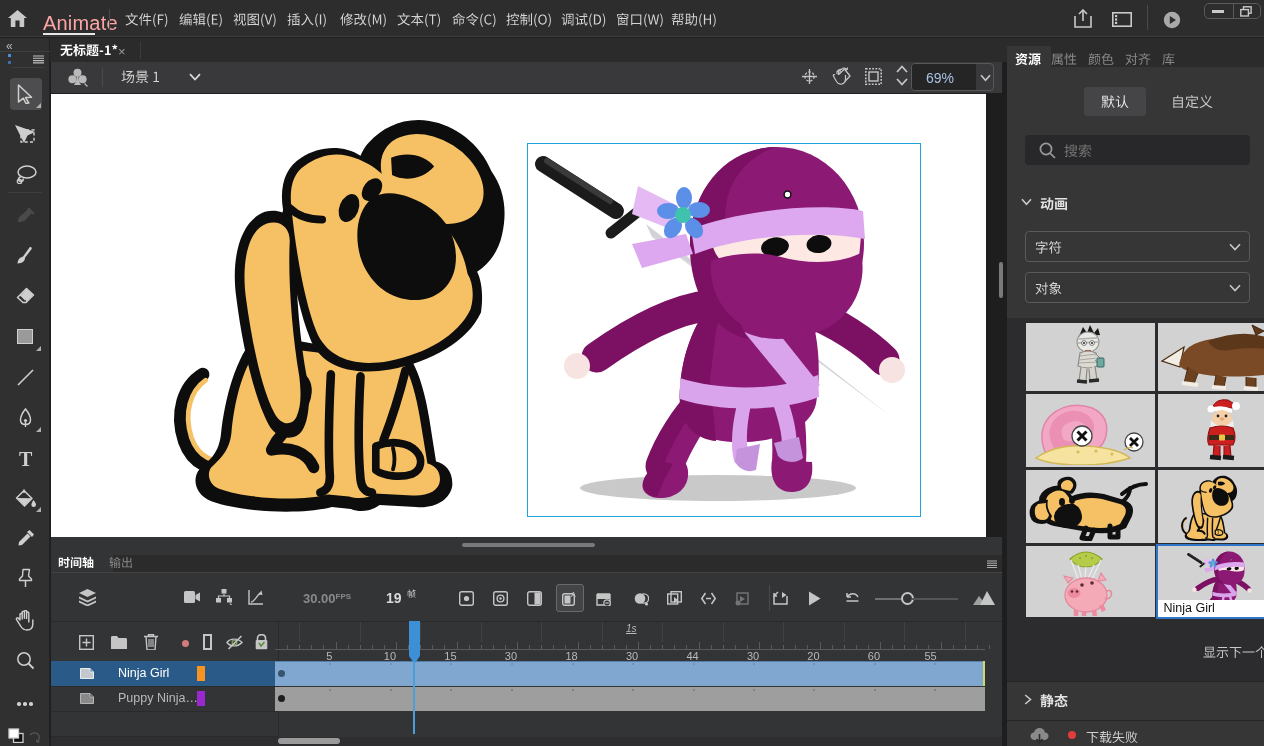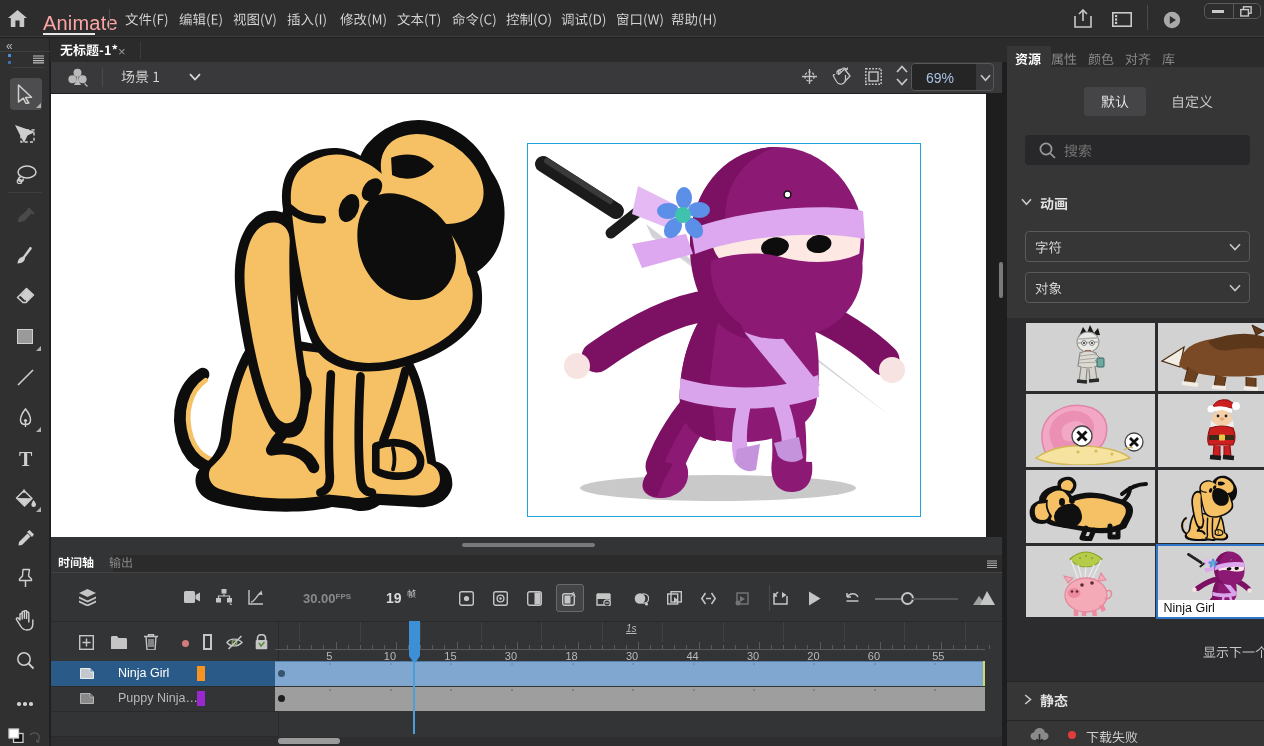--- a/index.html
+++ b/index.html
@@ -504,21 +504,21 @@
     <div class="abs" style="left:268.4px;top:95px;width:20px;text-align:center;color:#b9b9b9;font-size:11px">5</div>
     <div class="abs" style="left:328.9px;top:95px;width:20px;text-align:center;color:#b9b9b9;font-size:11px">10</div>
     <div class="abs" style="left:389.4px;top:95px;width:20px;text-align:center;color:#b9b9b9;font-size:11px">15</div>
     <div class="abs" style="left:449.9px;top:95px;width:20px;text-align:center;color:#b9b9b9;font-size:11px">30</div>
     <div class="abs" style="left:510.5px;top:95px;width:20px;text-align:center;color:#b9b9b9;font-size:11px">18</div>
     <div class="abs" style="left:571.0px;top:95px;width:20px;text-align:center;color:#b9b9b9;font-size:11px">30</div>
     <div class="abs" style="left:631.5px;top:95px;width:20px;text-align:center;color:#b9b9b9;font-size:11px">44</div>
     <div class="abs" style="left:692.0px;top:95px;width:20px;text-align:center;color:#b9b9b9;font-size:11px">30</div>
     <div class="abs" style="left:752.4px;top:95px;width:20px;text-align:center;color:#b9b9b9;font-size:11px">20</div>
     <div class="abs" style="left:812.9px;top:95px;width:20px;text-align:center;color:#b9b9b9;font-size:11px">60</div>
-    <div class="abs" style="left:873.4px;top:95px;width:20px;text-align:right;color:#b9b9b9;font-size:11px">55</div>
+    <div class="abs" style="left:873.4px;top:95px;width:20px;text-align:left;color:#b9b9b9;font-size:11px">55</div>
     <div class="abs" style="left:0;top:106px;width:227px;height:25px;background:#2a5b88"></div>
     <svg class="abs" style="left:29px;top:113px" width="14" height="11" viewBox="0 0 14 11">
       <path d="M0.5 0.5 H10 L13.5 4 V10.5 H0.5 Z M10 0.5 V4 H13.5" fill="#c2c8cd" stroke="#e8ecef" stroke-width="1"></path>
     </svg>
     <div class="abs" style="left:67px;top:111px;color:#fff;font-size:12.5px">Ninja Girl</div>
     <div class="abs" style="left:146px;top:111px;width:8px;height:15px;background:#f7931e"></div>
     <div class="abs" style="left:0;top:131px;width:227px;height:1px;background:#2a2a2a"></div>
     <svg class="abs" style="left:29px;top:138px" width="14" height="11" viewBox="0 0 14 11">
       <path d="M0.5 0.5 H10 L13.5 4 V10.5 H0.5 Z M10 0.5 V4 H13.5" fill="#8a8a8a" stroke="#b5b5b5" stroke-width="1"></path>
     </svg>

